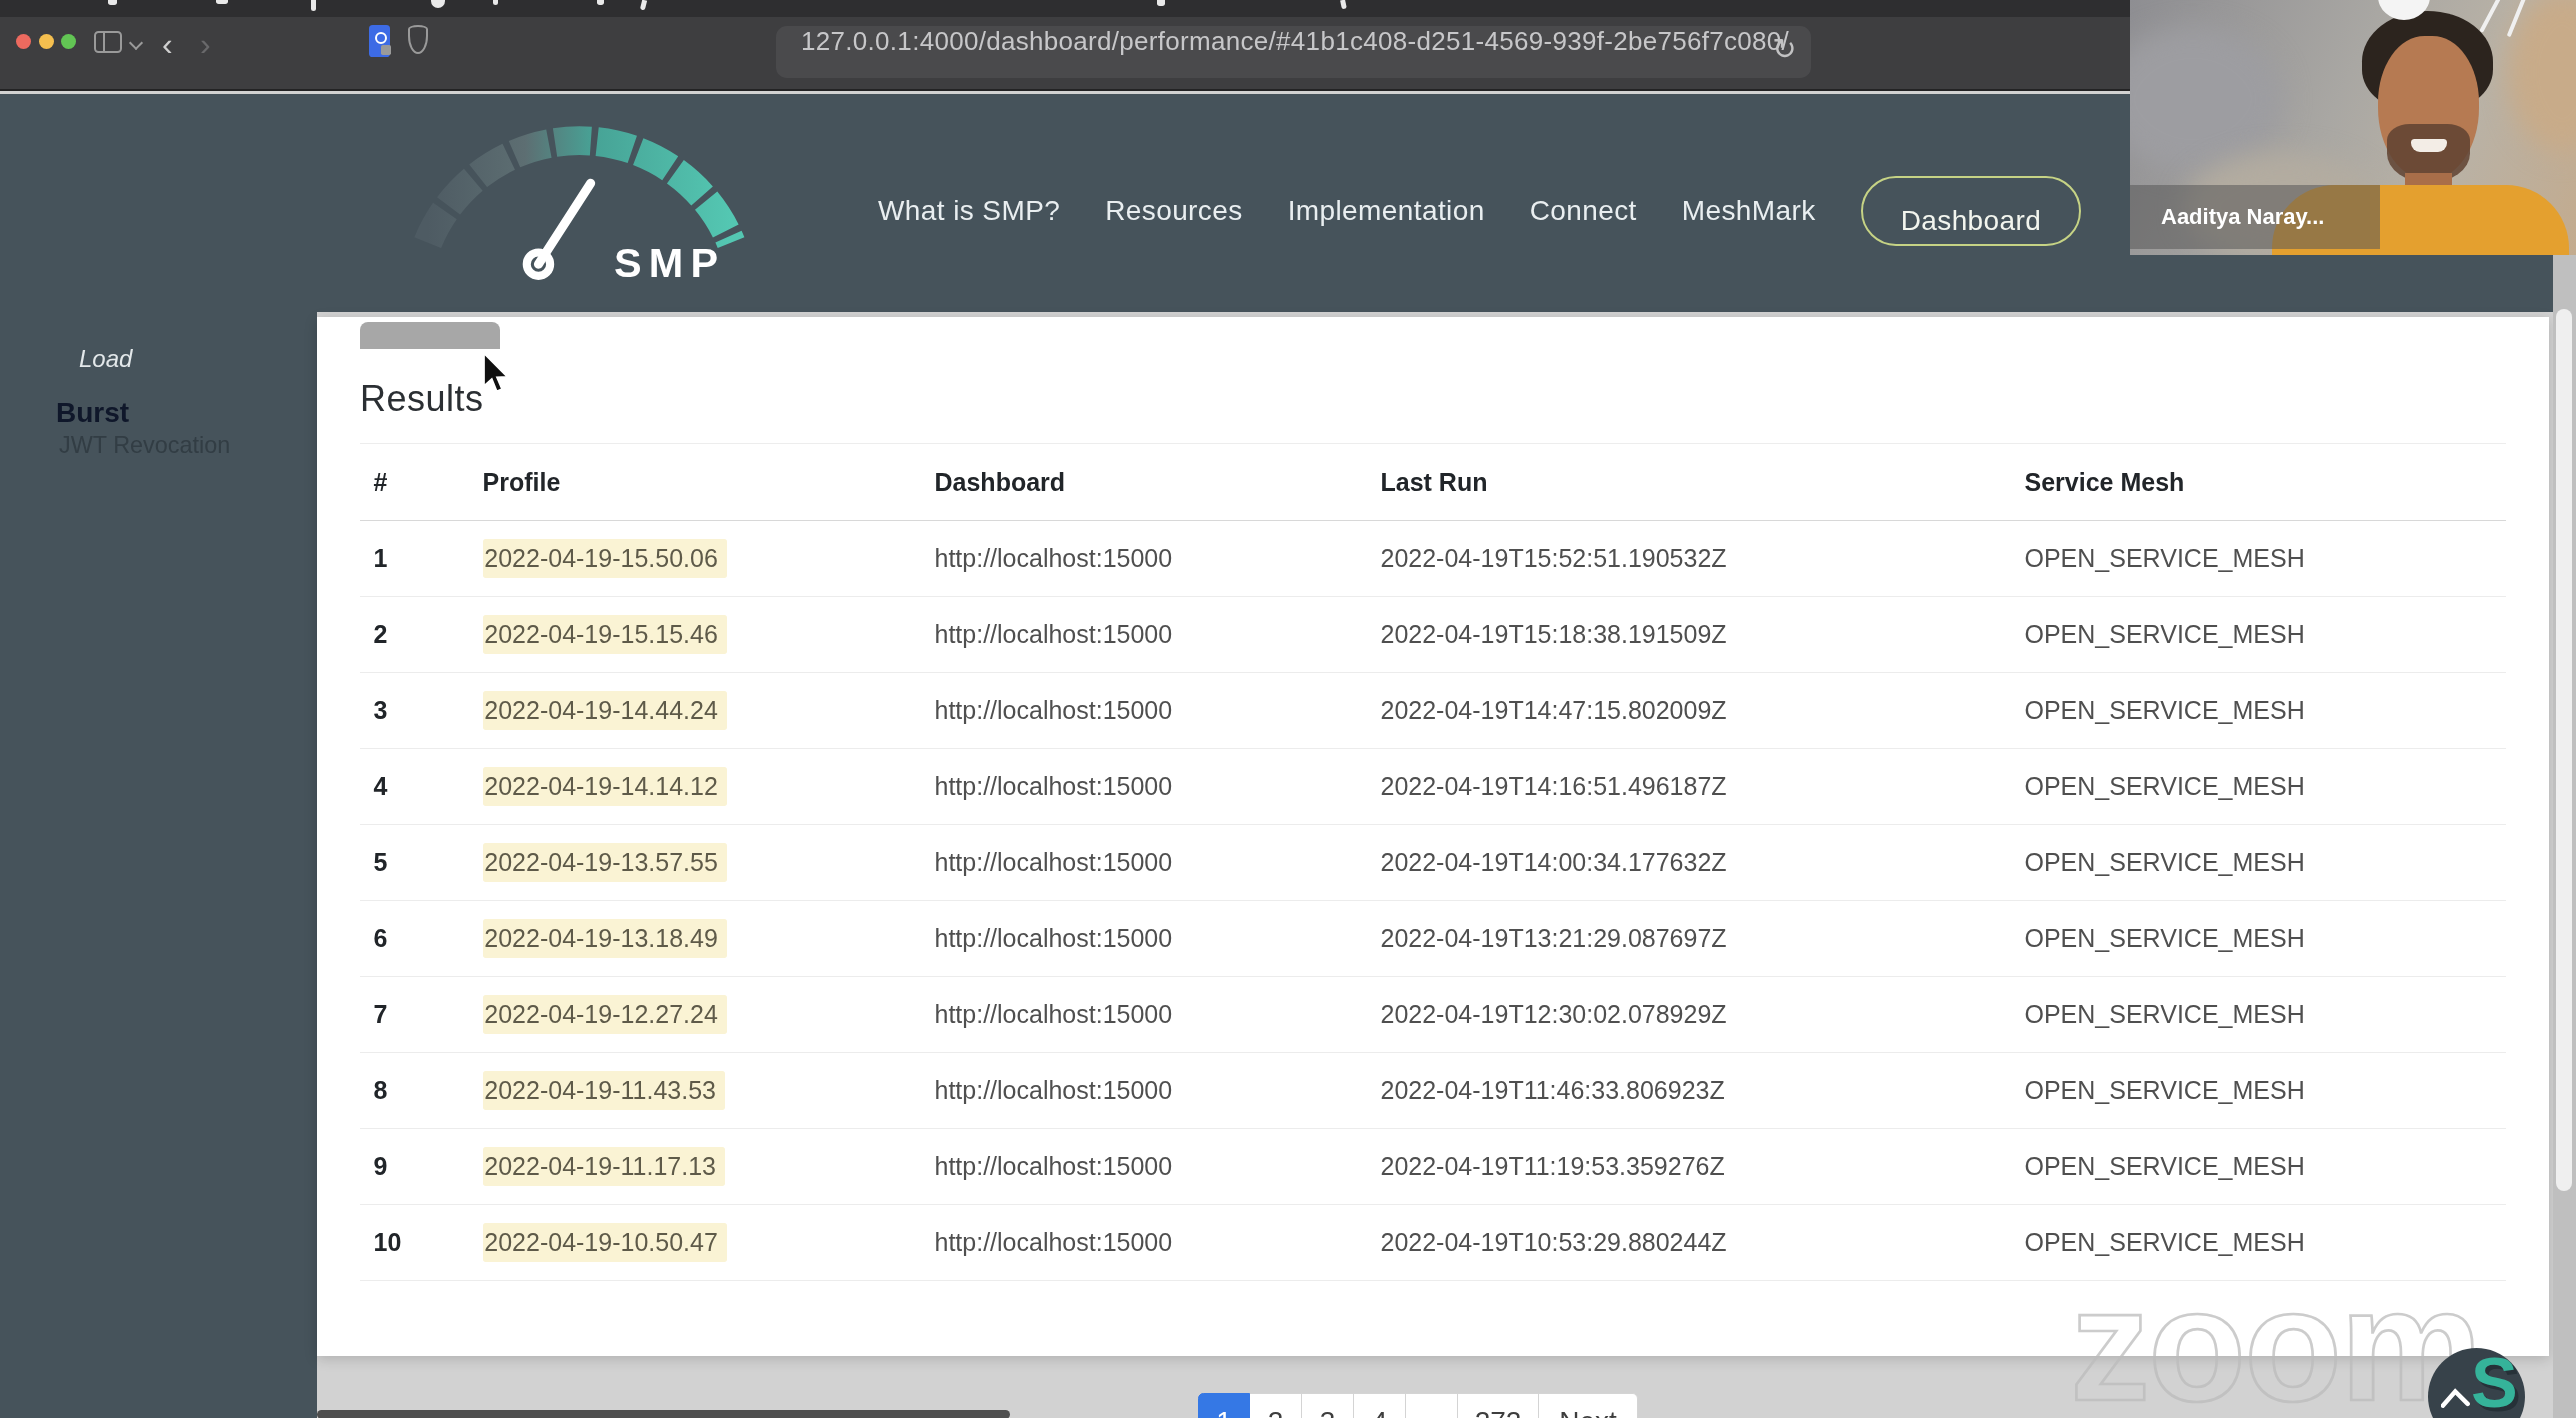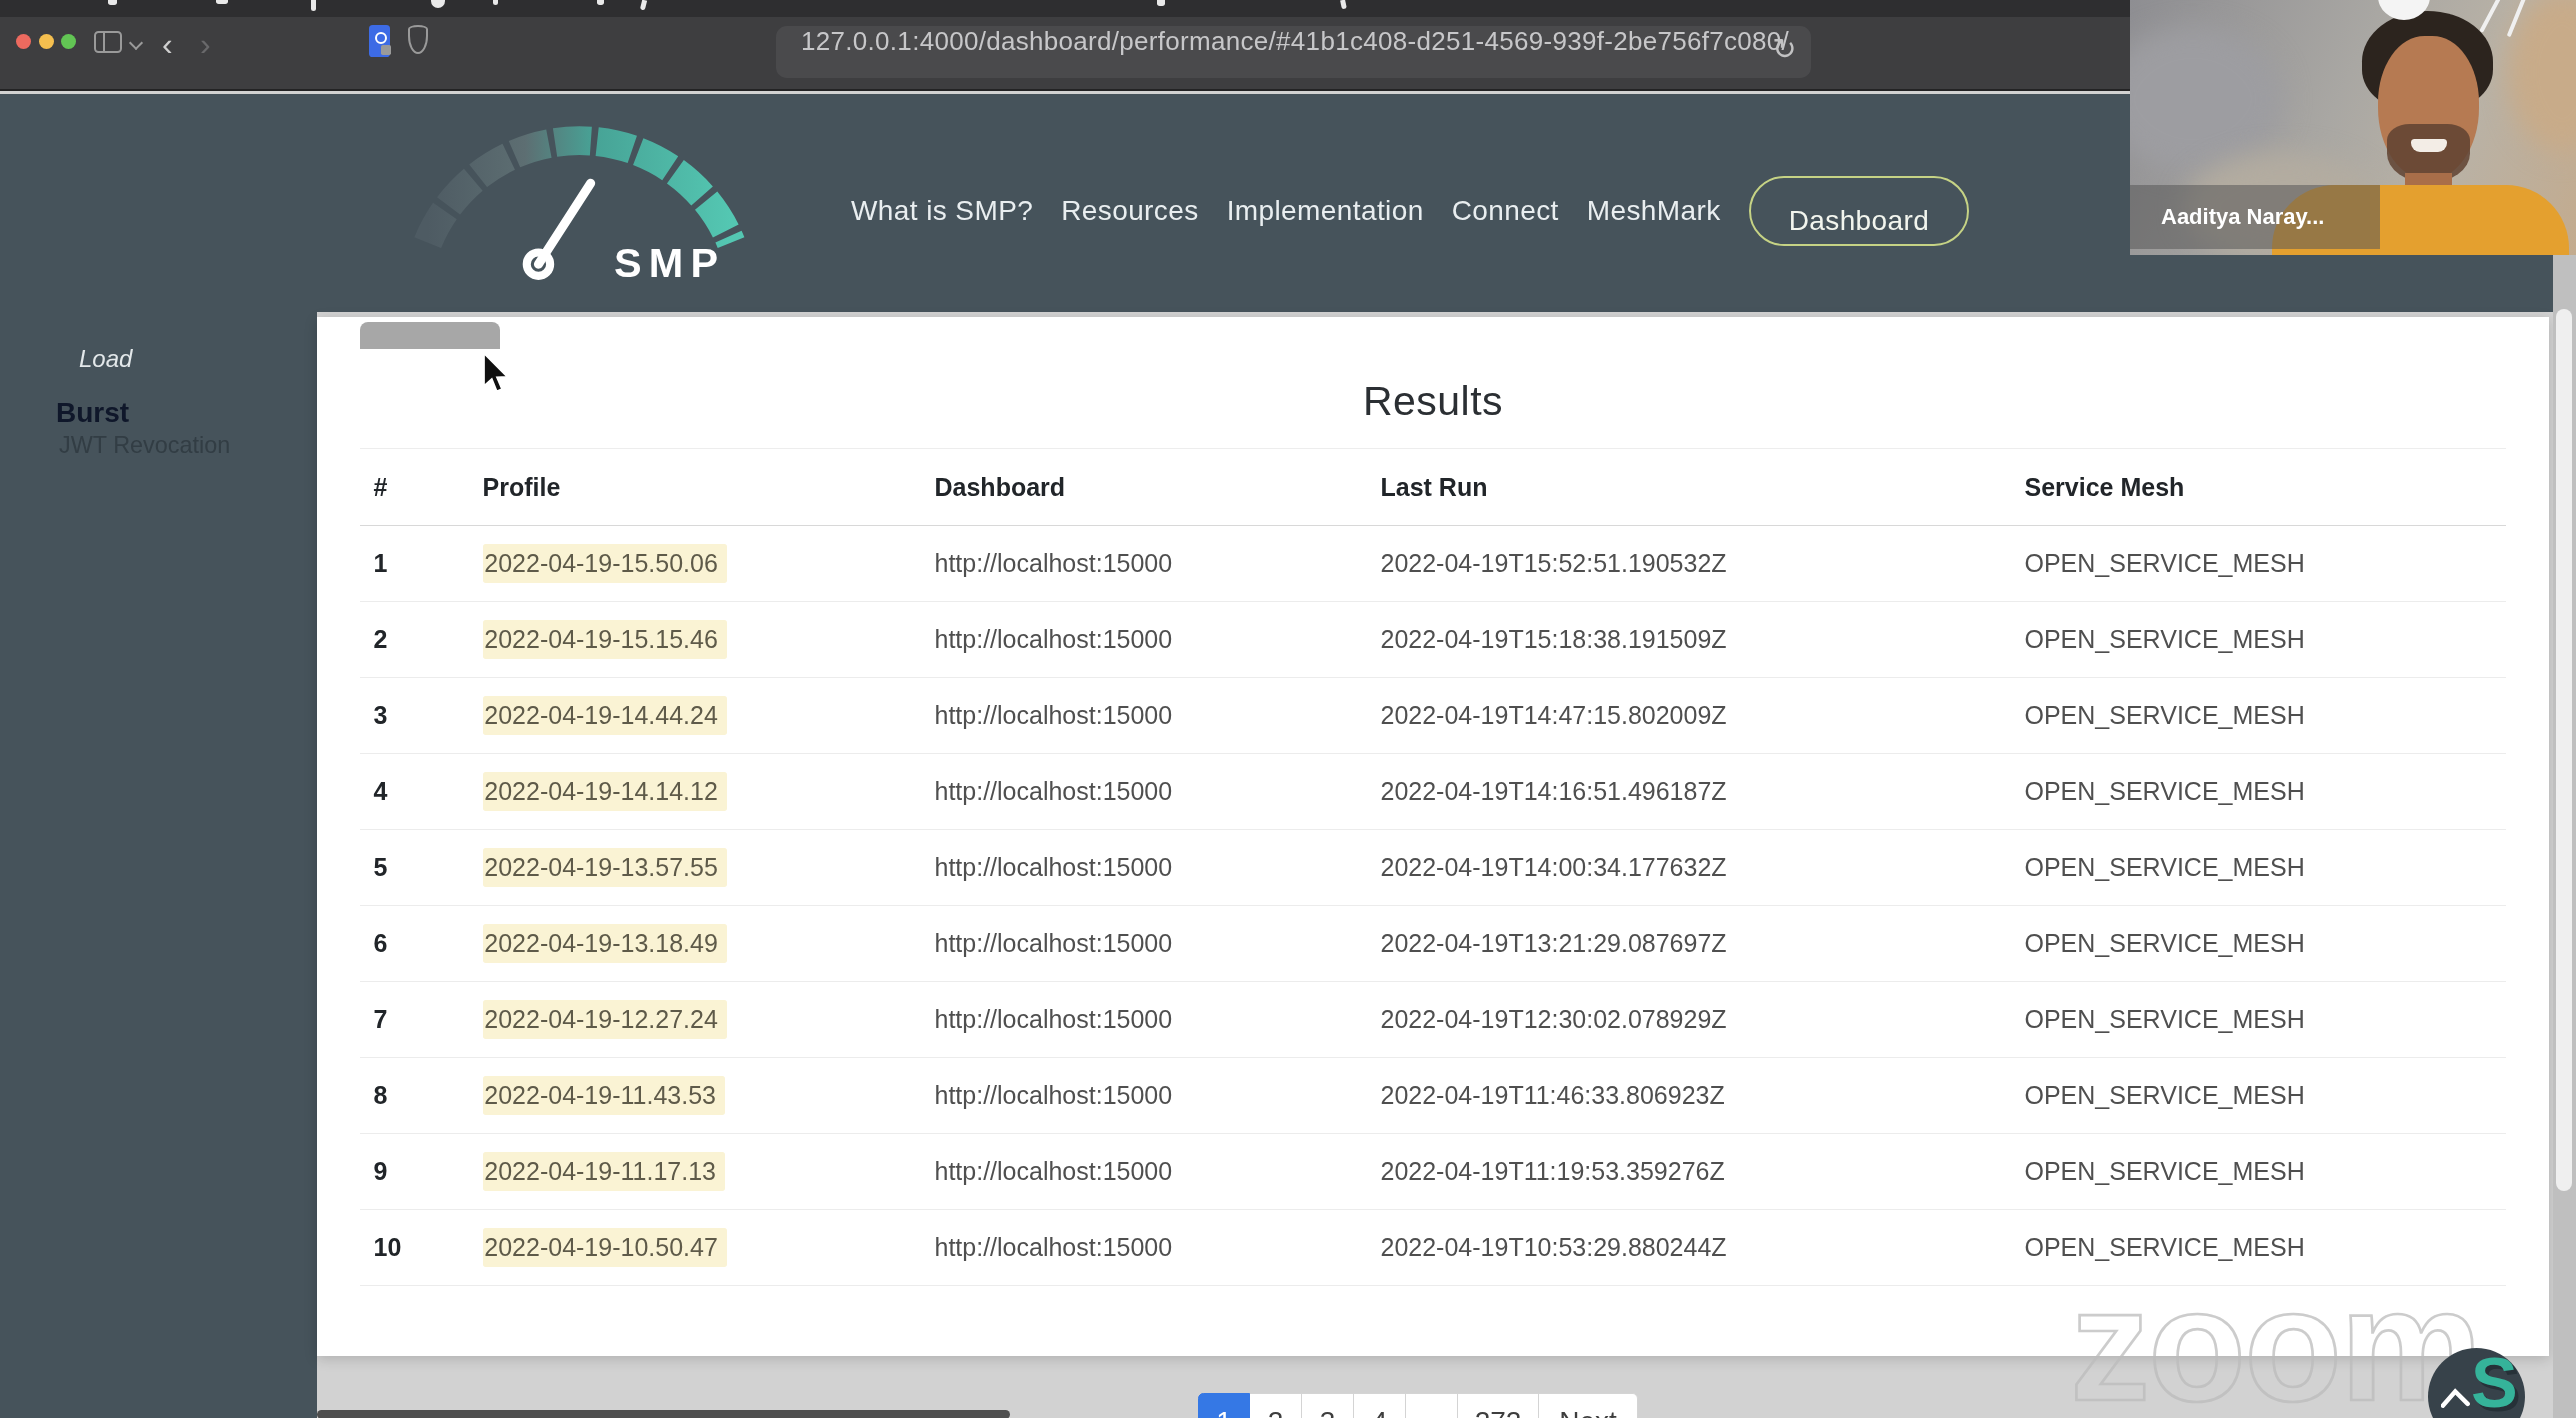--- a/index.html
+++ b/index.html
@@ -32,38 +32,38 @@
   .urlbar { position:absolute; left:776px; top:9px; width:1035px; height:52px; background:#4a4a4c;
             border-radius:10.8px; display:flex; align-items:flex-start; }
   .urltext { padding-left:25px; font-size:26px; color:#c7c7c9; letter-spacing:0.3px; white-space:nowrap; }
   .reload { position:absolute; right:14.4px; top:6.3px; font-size:29px; color:#c2c2c3; }
 
   
   .page-header { position:absolute; left:0; top:94px; width:2576px; height:219px; background:#46535b; z-index:1; }
   .side-col { position:absolute; left:0; top:312px; width:317px; height:1106px; background:#46535b; z-index:1; }
   .gray-bg { position:absolute; left:317px; top:312px; width:2259px; height:1106px; background:#d2d2d2; z-index:1; }
 
-  .main-nav { position:absolute; left:851px; top:164px; height:94px; display:flex; align-items:center; gap:28px; z-index:2; }
+  .main-nav { position:absolute; left:878px; top:164px; height:94px; display:flex; align-items:center; gap:45px; z-index:2; }
   .main-nav .nav-item { font-size:28px; color:#e9eef0; white-space:nowrap; letter-spacing:0.4px; }
   .main-nav .nav-item.active { border:2.7px solid #c6d385; border-radius:47px; padding:0 38px; height:70px;
                                line-height:85px; color:#f2f5ee; }
   .logo { position:absolute; left:405px; top:122px; z-index:2; }
 
   .side-item { position:absolute; z-index:2; white-space:nowrap; }
   .side-item.active { left:79px; top:345px; font-size:24px; color:#e3e8ea; font-style:italic; font-weight:500; }
   .side-item.i1 { left:56px; top:397px; font-size:28px; color:#0f172a; font-weight:600; }
   .side-item.i2 { left:59px; top:432px; font-size:23.4px; color:#323d44; font-weight:500; }
 
   .gray-tab { position:absolute; left:360px; top:322px; width:140px; height:27px; background:#a7a7a7;
               border-radius:8px 8px 0 0; z-index:3; }
 
   
   .card { position:absolute; left:317px; top:317px; width:2232px; height:1039px; background:#ffffff;
           box-shadow:0 2.7px 12.6px rgba(0,0,0,.16); z-index:2; padding:0 43px; }
-  .card h1 { margin-top:61px; font-size:41px; font-weight:500; color:#2b2f33; letter-spacing:0.5px;text-align:center; }
+  .card h1 { margin-top:61px; font-size:36px; font-weight:500; color:#2b2f33; letter-spacing:0.5px; }
   table.results { width:100%; border-collapse:collapse; margin-top:23.4px; border-top:0.9px solid #ededed; table-layout:fixed; }
   table.results th { text-align:left; font-size:25px; font-weight:700; color:#212529; height:77px;
                      border-bottom:1.8px solid #d8d8d8; padding-left:13.5px; }
   table.results td { font-size:25px; color:#4f4f4f; height:76px; border-bottom:0.9px solid #ececec; padding-left:13.5px; }
   table.results td.num { font-weight:700; color:#212529; }
   col.c0{width:109px;} col.c1{width:452px;} col.c2{width:446px;} col.c3{width:644px;} col.c4{width:auto;}
   .hl { background:#faf3d4; color:#5e5a49; padding:5.4px 9px 5.4px 1.8px; border-radius:2.7px; box-decoration-break:clone; }
 
   
   .pagination { position:absolute; left:1198px; top:1393px; display:flex; z-index:2; }

